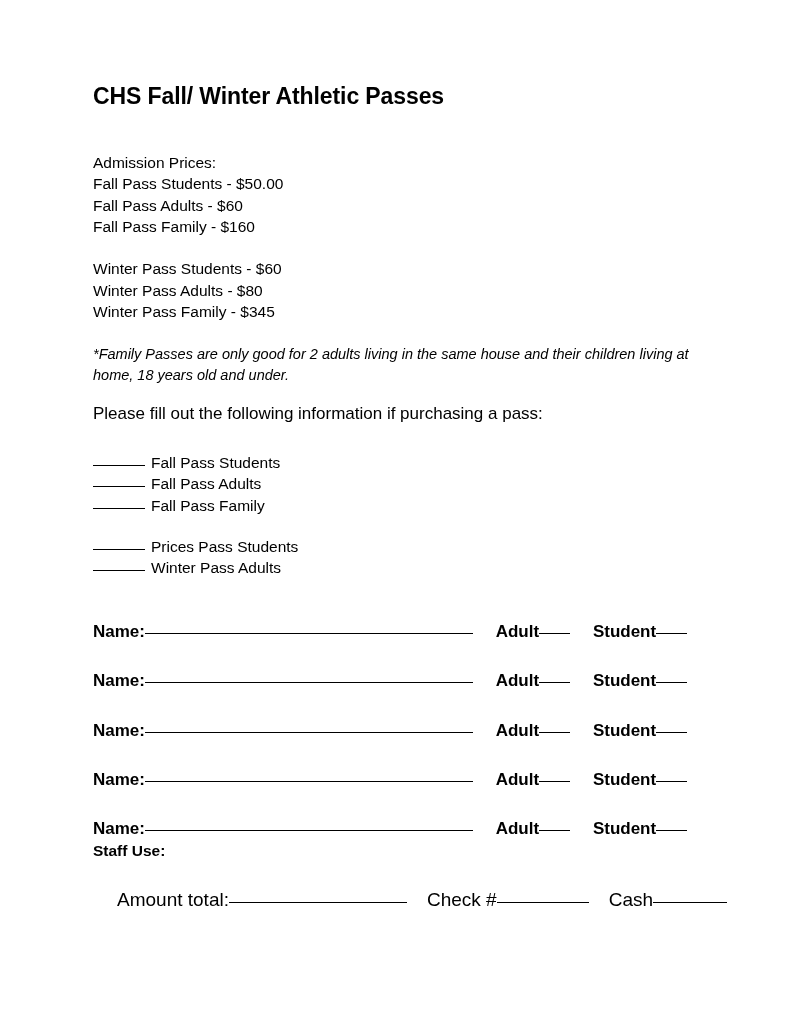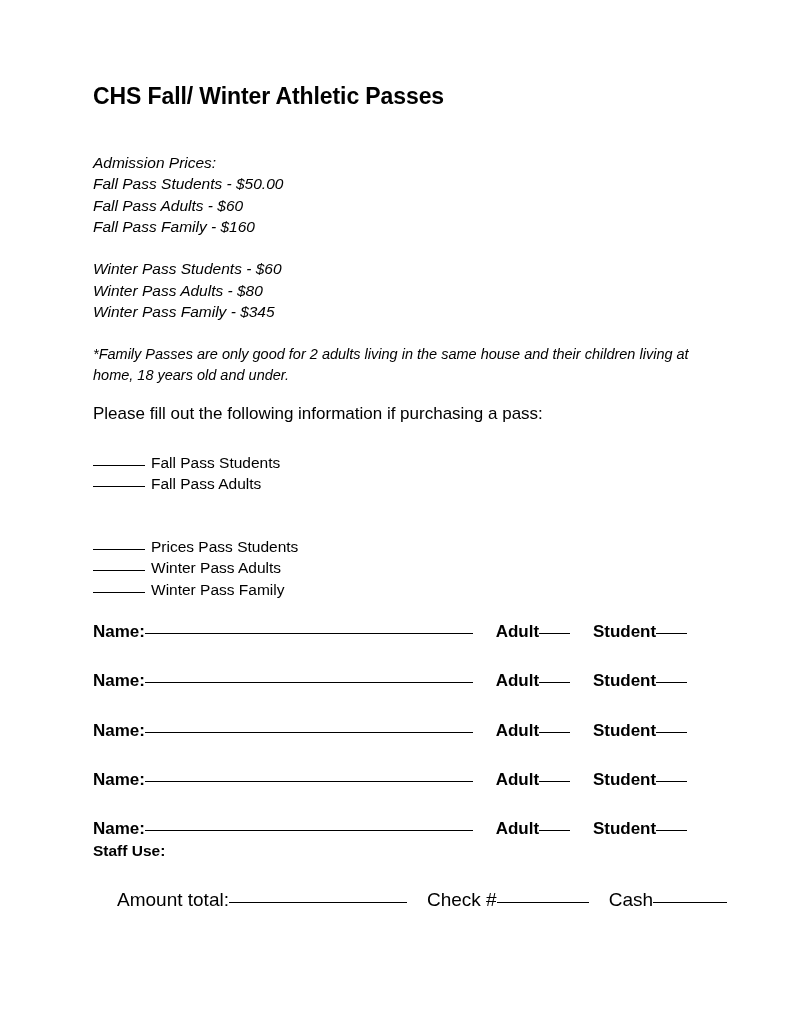--- a/index.html
+++ b/index.html
@@ -38,21 +38,20 @@
   
   .price-block {
     position: absolute;
     left: 93px;
     top: 152px;
     font-size: 15.5px;
     line-height: 21.3px;
   }
   .price-block .line {
     white-space: nowrap;
-    font-style: italic;
   }
   .price-block .spacer {
     height: 21.3px;
   }
 
   
   .family-note {
     position: absolute;
     left: 93px;
     top: 344px;
@@ -193,31 +192,31 @@
 
   <div class="instruction">Please fill out the following information if purchasing a pass:</div>
 
   <div class="blank-list fall">
     <div class="blank-row">
       <span class="blank-rule"></span><span class="blank-label">Fall Pass Students</span>
     </div>
     <div class="blank-row">
       <span class="blank-rule"></span><span class="blank-label">Fall Pass Adults</span>
     </div>
+    <div class="blank-row">
+      <span class="blank-rule"></span><span class="blank-label">Fall Pass Family</span>
+    </div>
   </div>
 
   <div class="blank-list winter">
     <div class="blank-row">
       <span class="blank-rule"></span><span class="blank-label">Prices Pass Students</span>
     </div>
     <div class="blank-row">
       <span class="blank-rule"></span><span class="blank-label">Winter Pass Adults</span>
-    </div>
-    <div class="blank-row">
-      <span class="blank-rule"></span><span class="blank-label">Winter Pass Family</span>
     </div>
   </div>
 
   <div class="name-rows">
     <div class="name-row">
       <span class="name-label">Name:</span><span class="name-rule"></span>
       <span class="adult-group"><span>Adult</span><span class="short-rule"></span></span>
       <span class="student-group"><span>Student</span><span class="short-rule"></span></span>
     </div>
     <div class="name-row">

